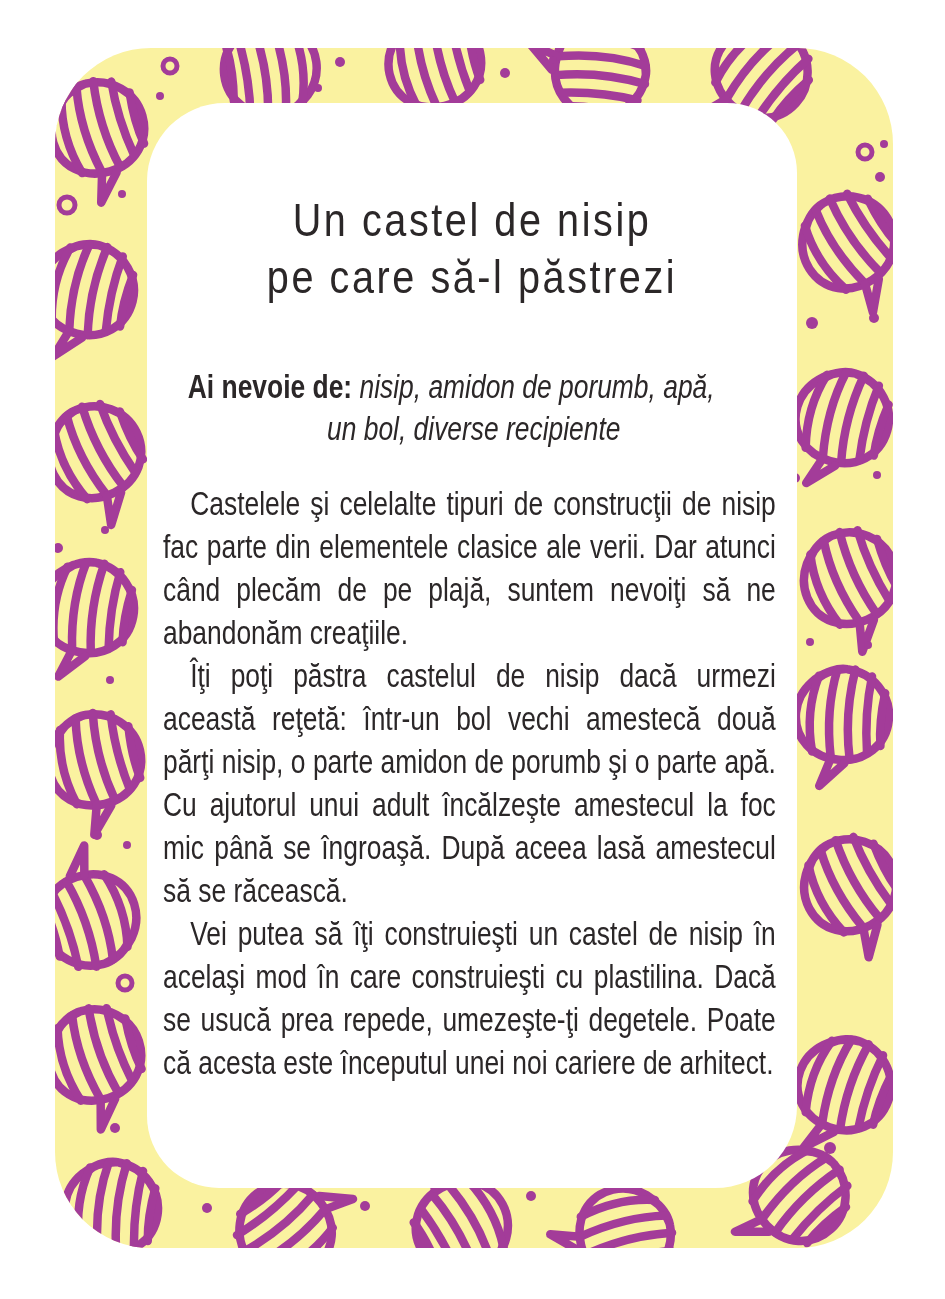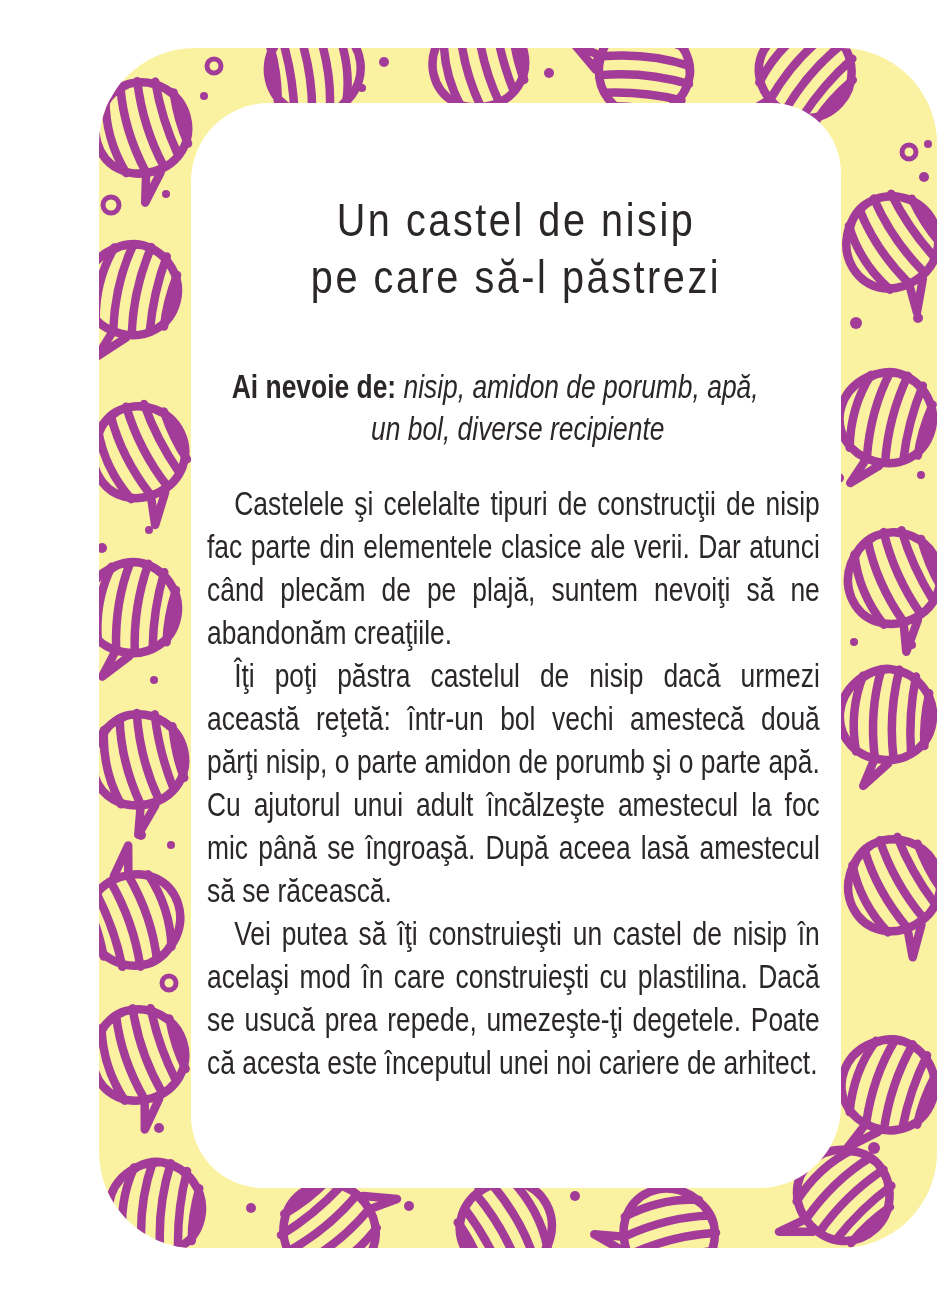--- a/index.html
+++ b/index.html
@@ -10,21 +10,21 @@
     --text:#2b2728;
   }
   *{margin:0;padding:0;box-sizing:border-box;}
   html,body{width:945px;height:1299px;}
   body{
     background:var(--page-bg);
     font-family:"Liberation Sans",sans-serif;
     position:relative;
     overflow:hidden;
   }
-  .page{position:absolute;inset:0;margin-left:44px;}
+  .page{position:absolute;inset:0;}
   
   .card{
     position:absolute;left:55px;top:48px;width:838px;height:1200px;
     background:var(--card-bg);
     border-radius:96px;
     overflow:hidden;
   }
   .card svg{position:absolute;left:0;top:0;display:block;}
   .shell-stroke{fill:none;stroke:var(--doodle);stroke-width:8.5;stroke-linecap:round;stroke-linejoin:round;}
   .dot{fill:var(--doodle);}

